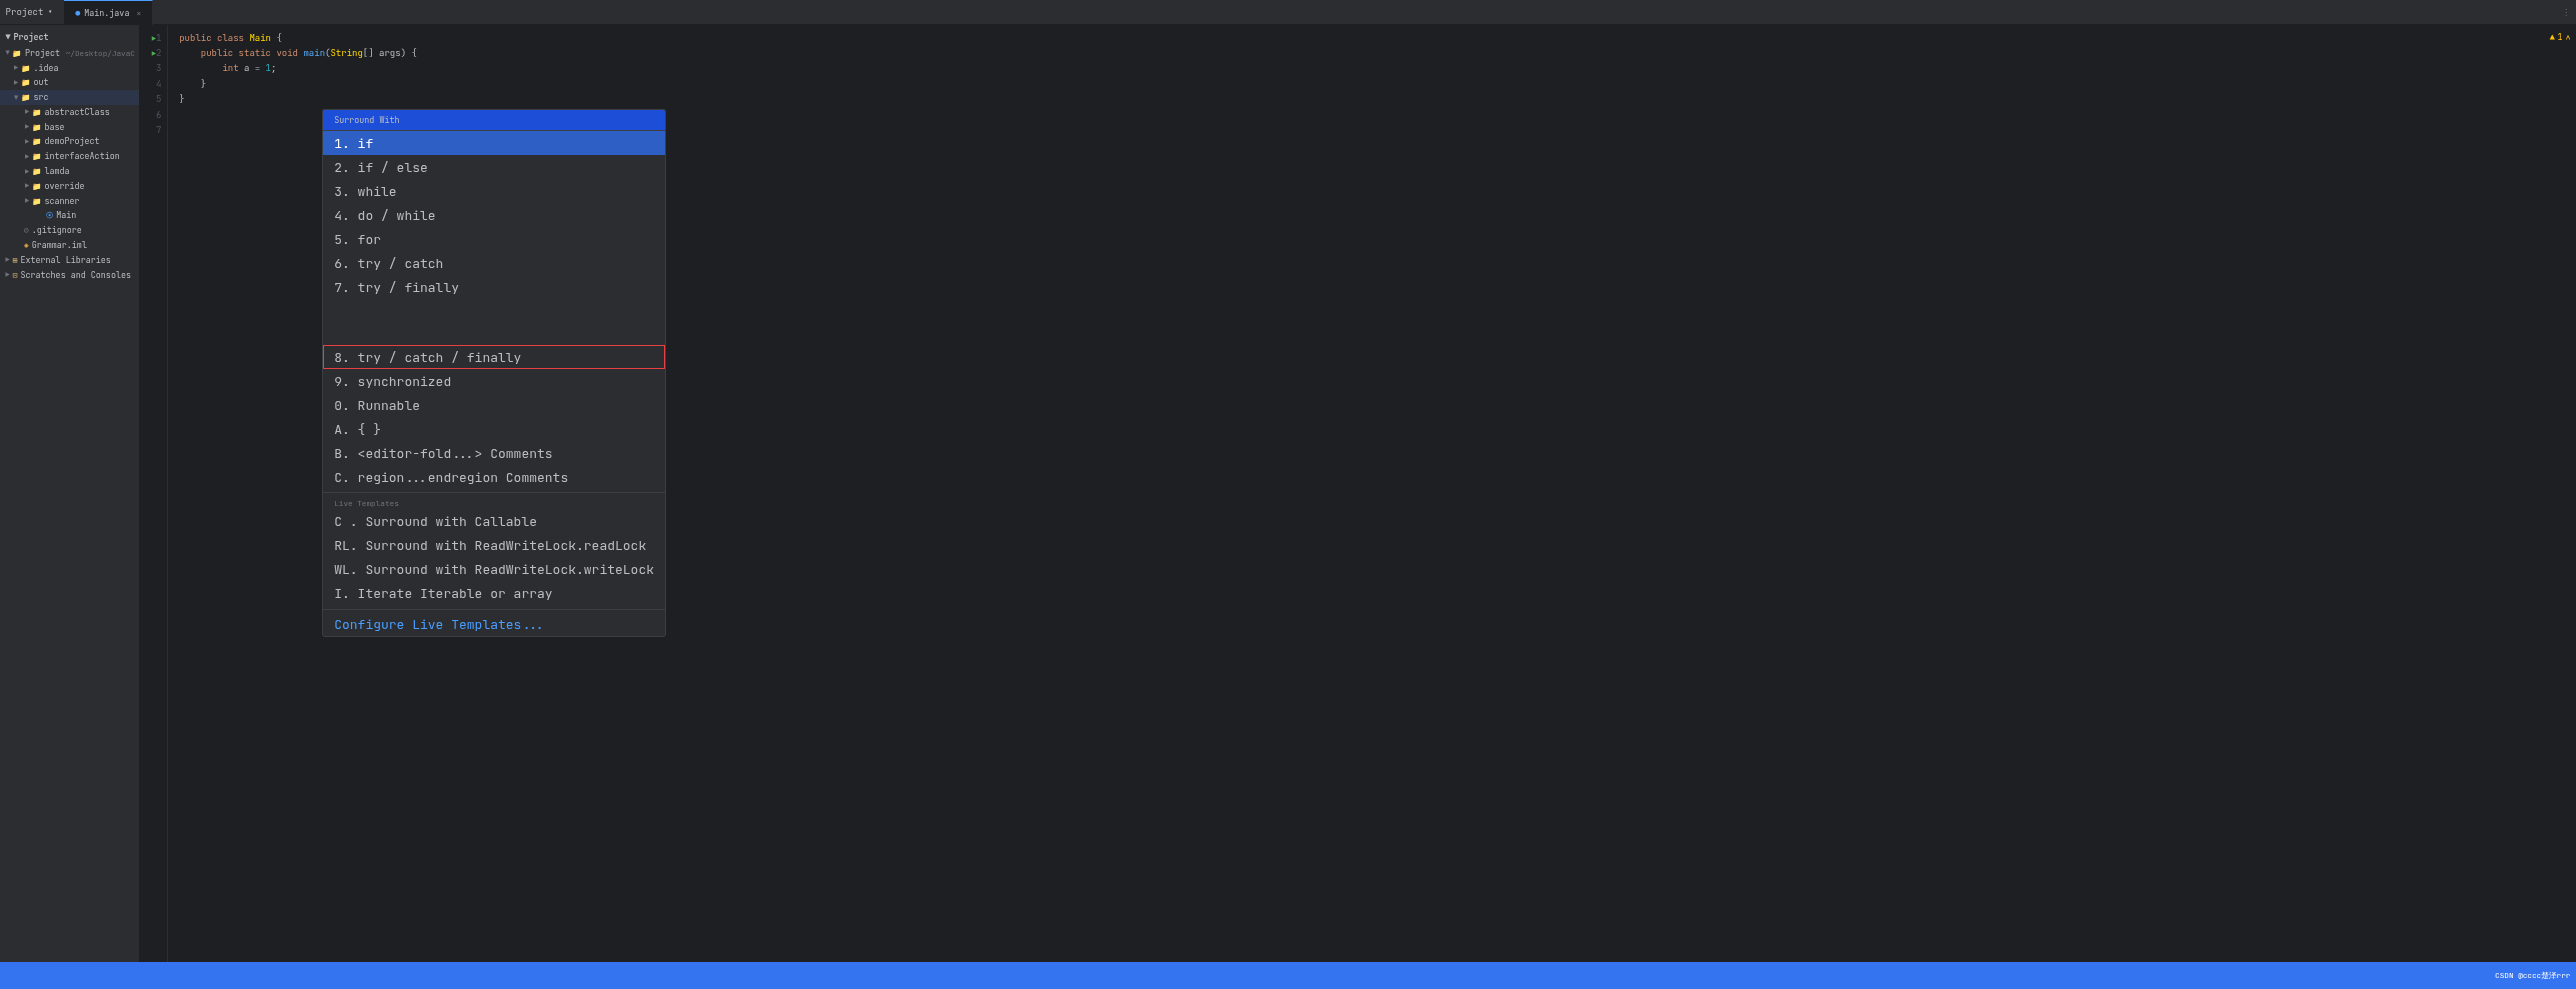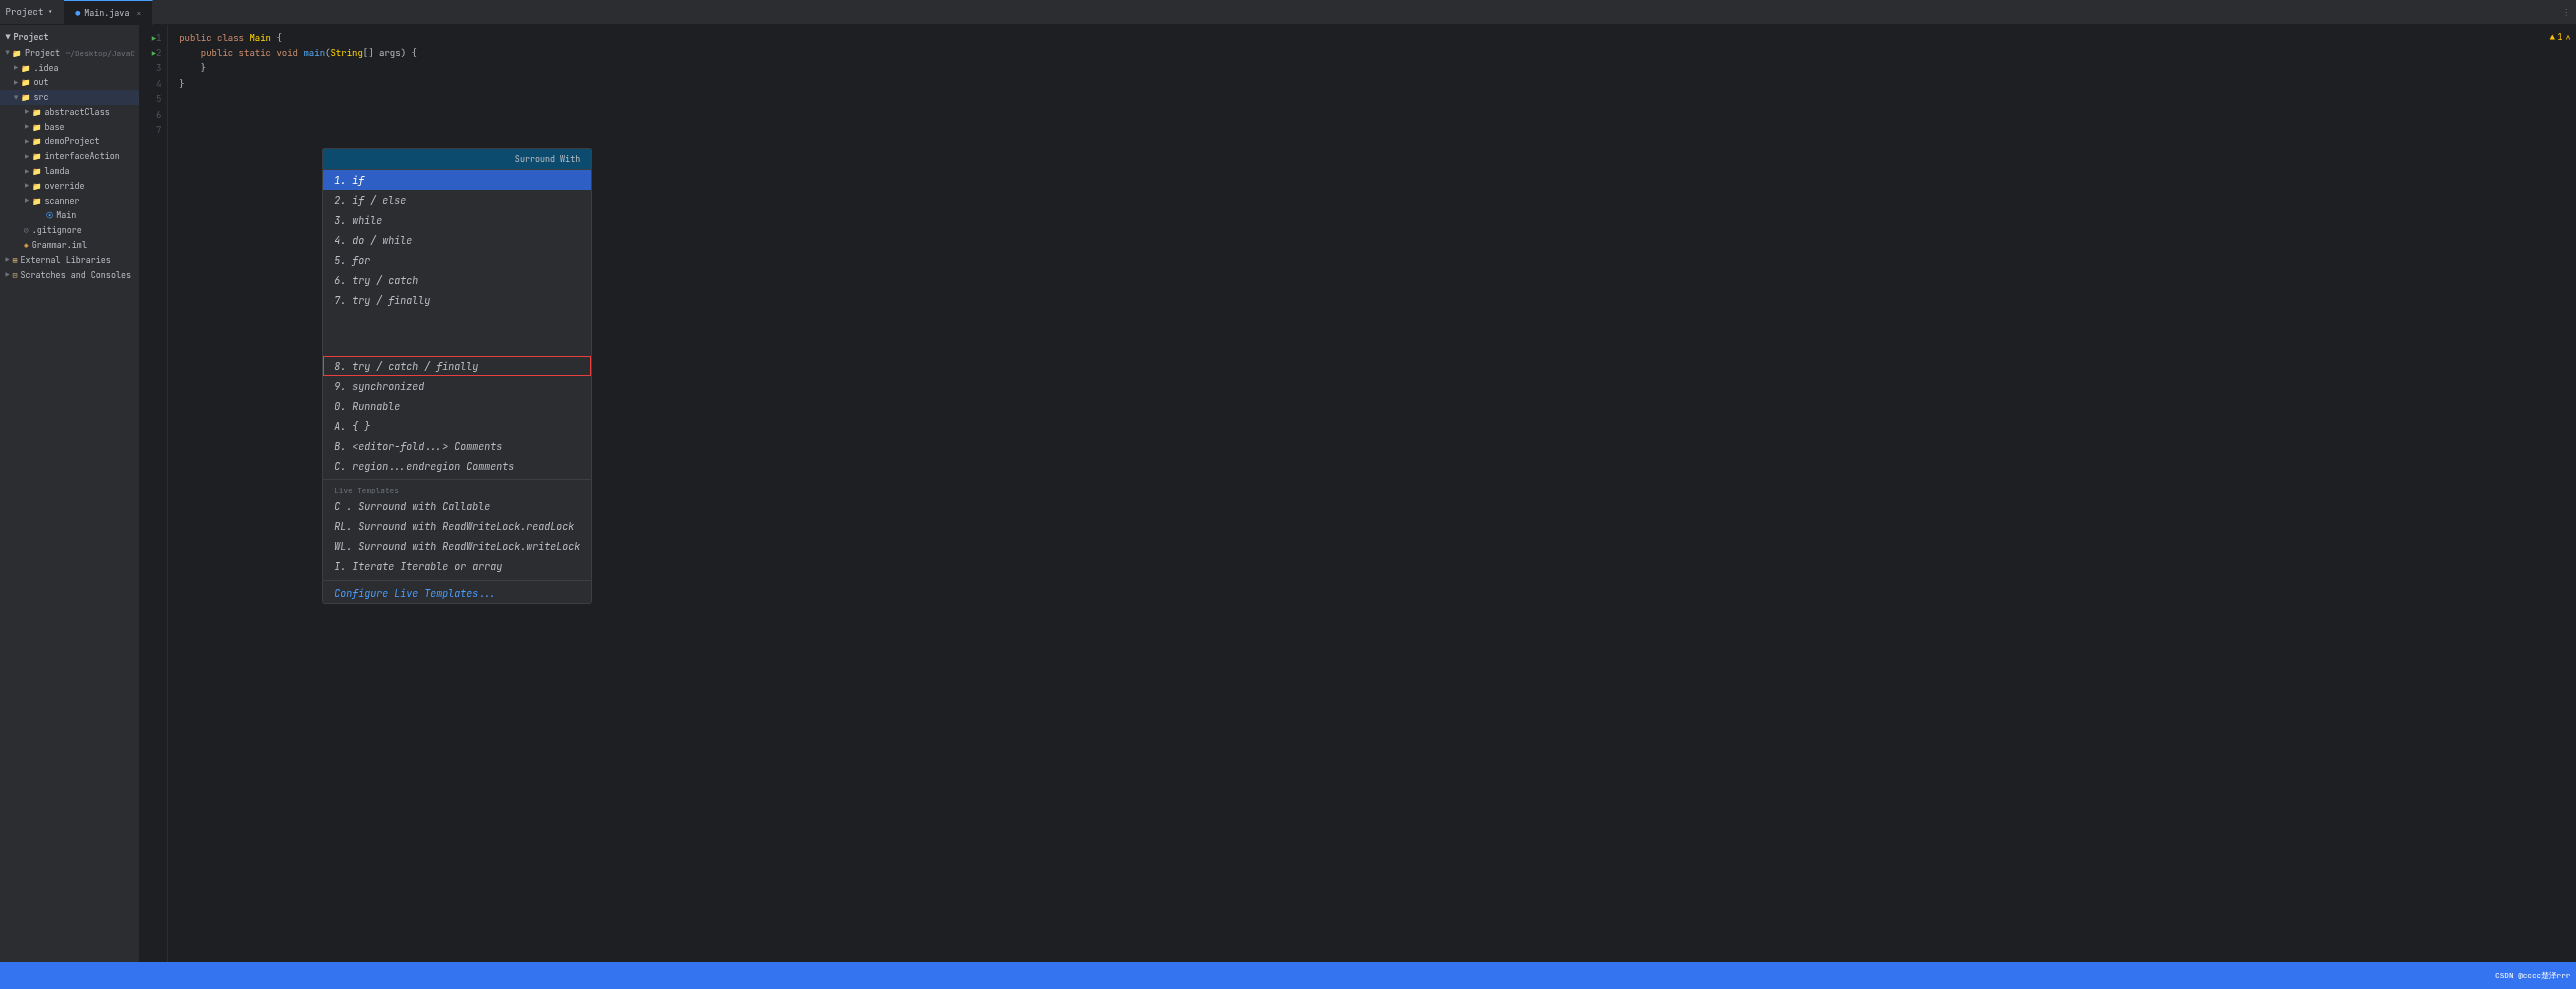--- a/index.html
+++ b/index.html
@@ -173,44 +173,42 @@
     }
 
     
     .popup-overlay {
       position: absolute;
       top: 84px;
       left: 182px;
       z-index: 100;
     }
     .popup-title {
-      background: #0c4a6e;
+      background: #1d4ed8;
       border: 0.7px solid #3c3f41;
       border-bottom: none;
       padding: 4.2px 11.2px;
-      text-align: right;
+      text-align: left;
       font-size: 8.4px;
       color: #bcbec4;
       border-radius: 2.8px 2.8px 0 0;
-      margin-top: 39px;
     }
     .popup-list {
       background: #2b2d30;
       border: 0.7px solid #3c3f41;
       border-radius: 0 0 2.8px 2.8px;
       min-width: 196px;
       overflow: hidden;
     }
     .popup-item {
       padding: 3.5px 11.2px;
-      font-size: 10px;
+      font-size: 13px;
       color: #bcbec4;
       cursor: pointer;
       white-space: nowrap;
-      font-style: italic;
     }
     .popup-item.selected-item {
       background: #2d5fc4;
       color: #ffffff;
     }
     .popup-item.highlighted {
       outline: 1.4px solid #e84040;
       outline-offset: -1.4px;
       margin-top: 46px;
     }
@@ -397,20 +395,21 @@
           <span class="run-icon" style="visibility:hidden;">▶</span>6
         </div>
         <div class="line-num">
           <span class="run-icon" style="visibility:hidden;">▶</span>7
         </div>
       </div>
 
       <div class="code-area">
         <div class="code-line"><span class="kw">public</span> <span class="kw">class</span> <span class="cls">Main</span> {</div>
         <div class="code-line">    <span class="kw">public</span> <span class="kw">static</span> <span class="kw">void</span> <span class="fn">main</span>(<span class="cls">String</span>[] args) {</div>
+        <div class="code-line">        <span class="kw">int</span> a = <span class="num">1</span>;</div>
         <div class="code-line">    }</div>
         <div class="code-line">}</div>
       </div>
     </div>
 
     <div class="popup-overlay">
       <div class="popup-title">Surround With</div>
       <div class="popup-list">
         <div class="popup-item selected-item">1. if</div>
         <div class="popup-item">2. if / else</div>

